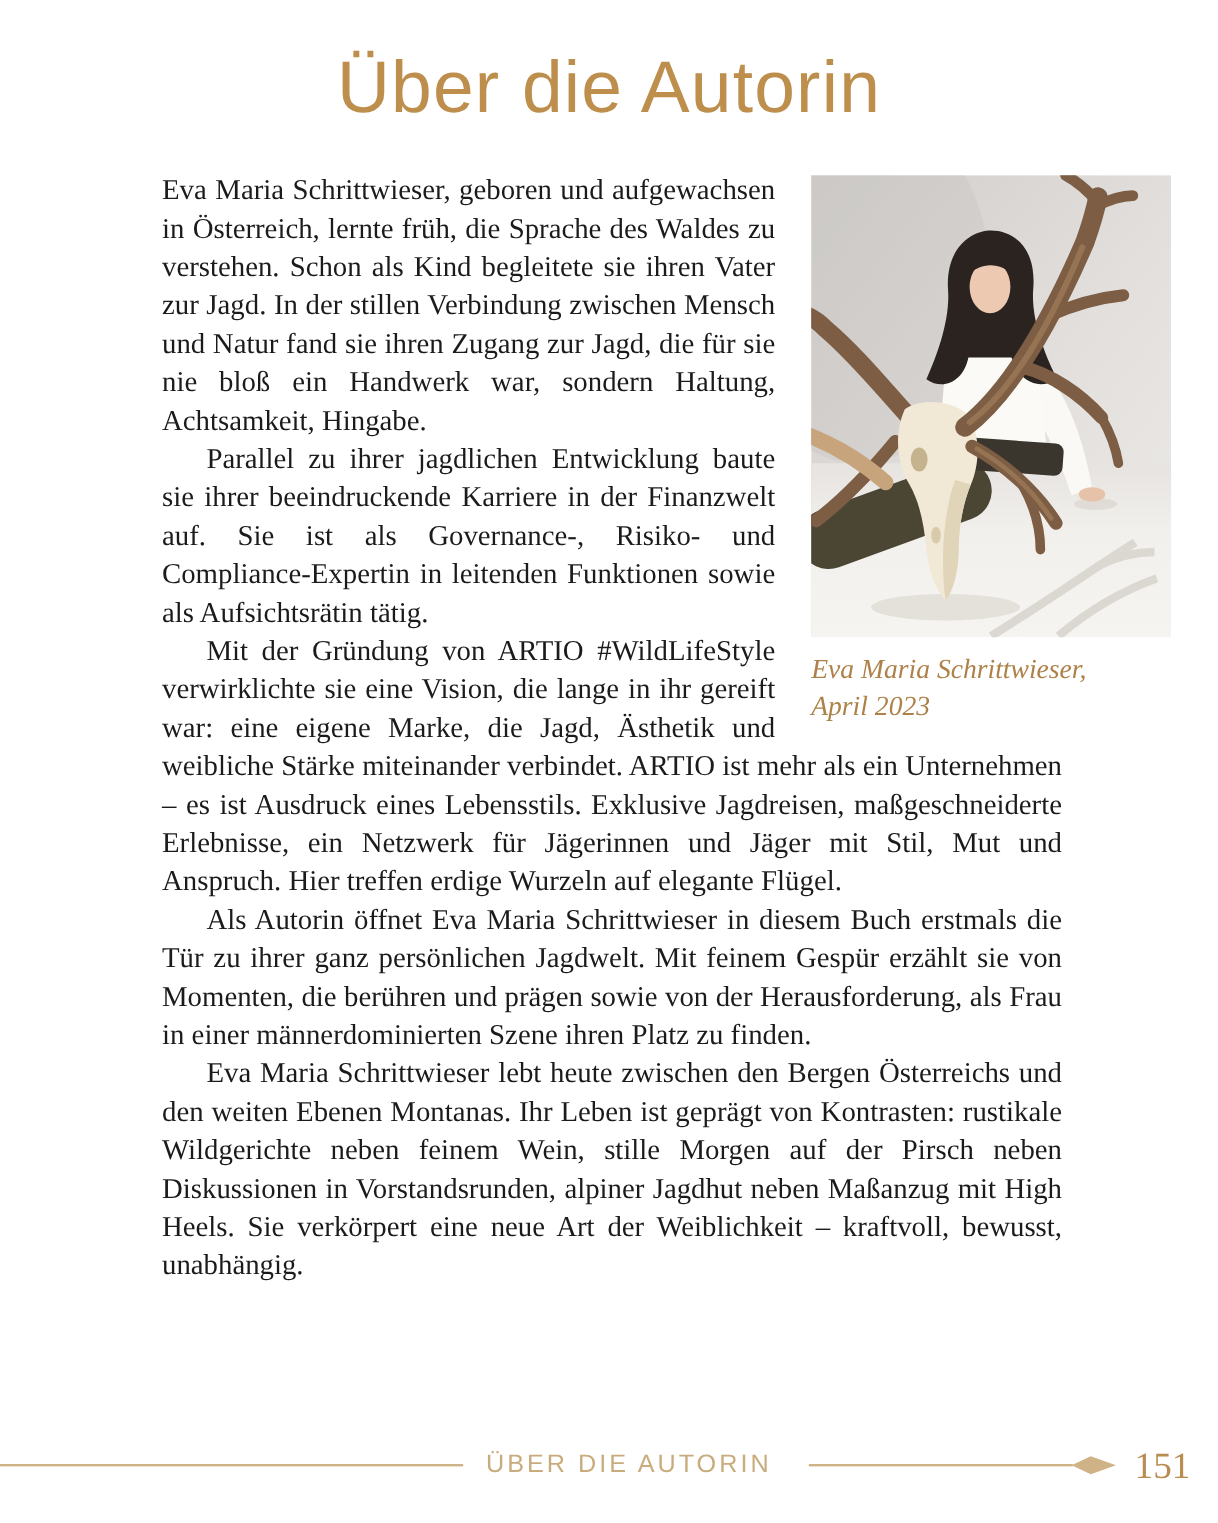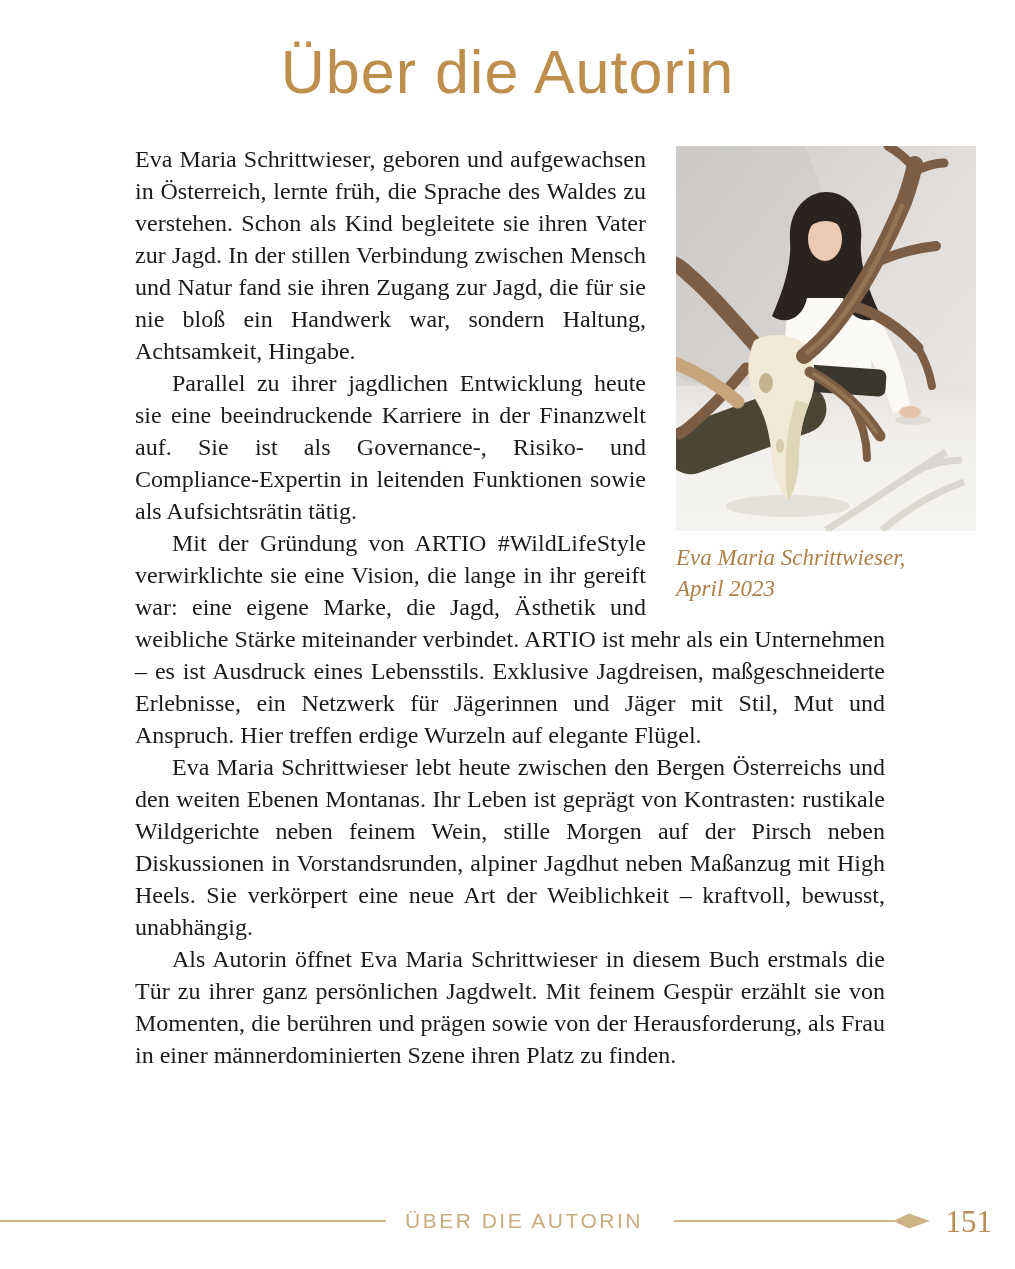--- a/index.html
+++ b/index.html
@@ -165,24 +165,24 @@
             <path d="M138 228 C162 242 184 262 200 286" stroke-width="4"></path>
           </g>
         </svg>
       </div>
       <figcaption class="photo-caption">
         <div>Eva Maria Schrittwieser, April 2023</div>
       </figcaption>
     </figure>
 
     <p class="no-indent">Eva Maria Schrittwieser, geboren und aufgewachsen in Österreich, lernte früh, die Sprache des Waldes zu verstehen. Schon als Kind begleitete sie ihren Vater zur Jagd. In der stillen Verbindung zwischen Mensch und Natur fand sie ihren Zugang zur Jagd, die für sie nie bloß ein Handwerk war, sondern Haltung, Achtsamkeit, Hingabe.</p>
-    <p>Parallel zu ihrer jagdlichen Entwicklung heute sie eine beeindruckende Karriere in der Finanzwelt auf. Sie ist als Governance-, Risiko- und Compliance-Expertin in leitenden Funktionen sowie als Aufsichtsrätin tätig.</p>
+    <p>Parallel zu ihrer jagdlichen Entwicklung baute sie ihrer beeindruckende Karriere in der Finanzwelt auf. Sie ist als Governance-, Risiko- und Compliance-Expertin in leitenden Funktionen sowie als Aufsichtsrätin tätig.</p>
     <p>Mit der Gründung von ARTIO #WildLifeStyle verwirklichte sie eine Vision, die lange in ihr gereift war: eine eigene Marke, die Jagd, Ästhetik und weibliche Stärke miteinander verbindet. ARTIO ist mehr als ein Unternehmen – es ist Ausdruck eines Lebensstils. Exklusive Jagdreisen, maßgeschneiderte Erlebnisse, ein Netzwerk für Jägerinnen und Jäger mit Stil, Mut und Anspruch. Hier treffen erdige Wurzeln auf elegante Flügel.</p>
+    <p>Als Autorin öffnet Eva Maria Schrittwieser in diesem Buch erstmals die Tür zu ihrer ganz persönlichen Jagdwelt. Mit feinem Gespür erzählt sie von Momenten, die berühren und prägen sowie von der Herausforderung, als Frau in einer männerdominierten Szene ihren Platz zu finden.</p>
     <p>Eva Maria Schrittwieser lebt heute zwischen den Bergen Österreichs und den weiten Ebenen Montanas. Ihr Leben ist geprägt von Kontrasten: rustikale Wildgerichte neben feinem Wein, stille Morgen auf der Pirsch neben Diskussionen in Vorstandsrunden, alpiner Jagdhut neben Maßanzug mit High Heels. Sie verkörpert eine neue Art der Weiblichkeit – kraftvoll, bewusst, unabhängig.</p>
-    <p>Als Autorin öffnet Eva Maria Schrittwieser in diesem Buch erstmals die Tür zu ihrer ganz persönlichen Jagdwelt. Mit feinem Gespür erzählt sie von Momenten, die berühren und prägen sowie von der Herausforderung, als Frau in einer männerdominierten Szene ihren Platz zu finden.</p>
   </div>
 
   <footer class="page-footer">
     <div class="rule rule-left"></div>
     <div class="footer-label">ÜBER DIE AUTORIN</div>
     <div class="rule-right-wrap">
       <div class="rule rule-right"></div>
       <svg class="arrow-icon" width="38" height="18" viewBox="0 0 38 18" xmlns="http://www.w3.org/2000/svg">
         <polygon points="0,9 16,1.5 37,9 16,16.5" fill="#d0b287"></polygon>
       </svg>

